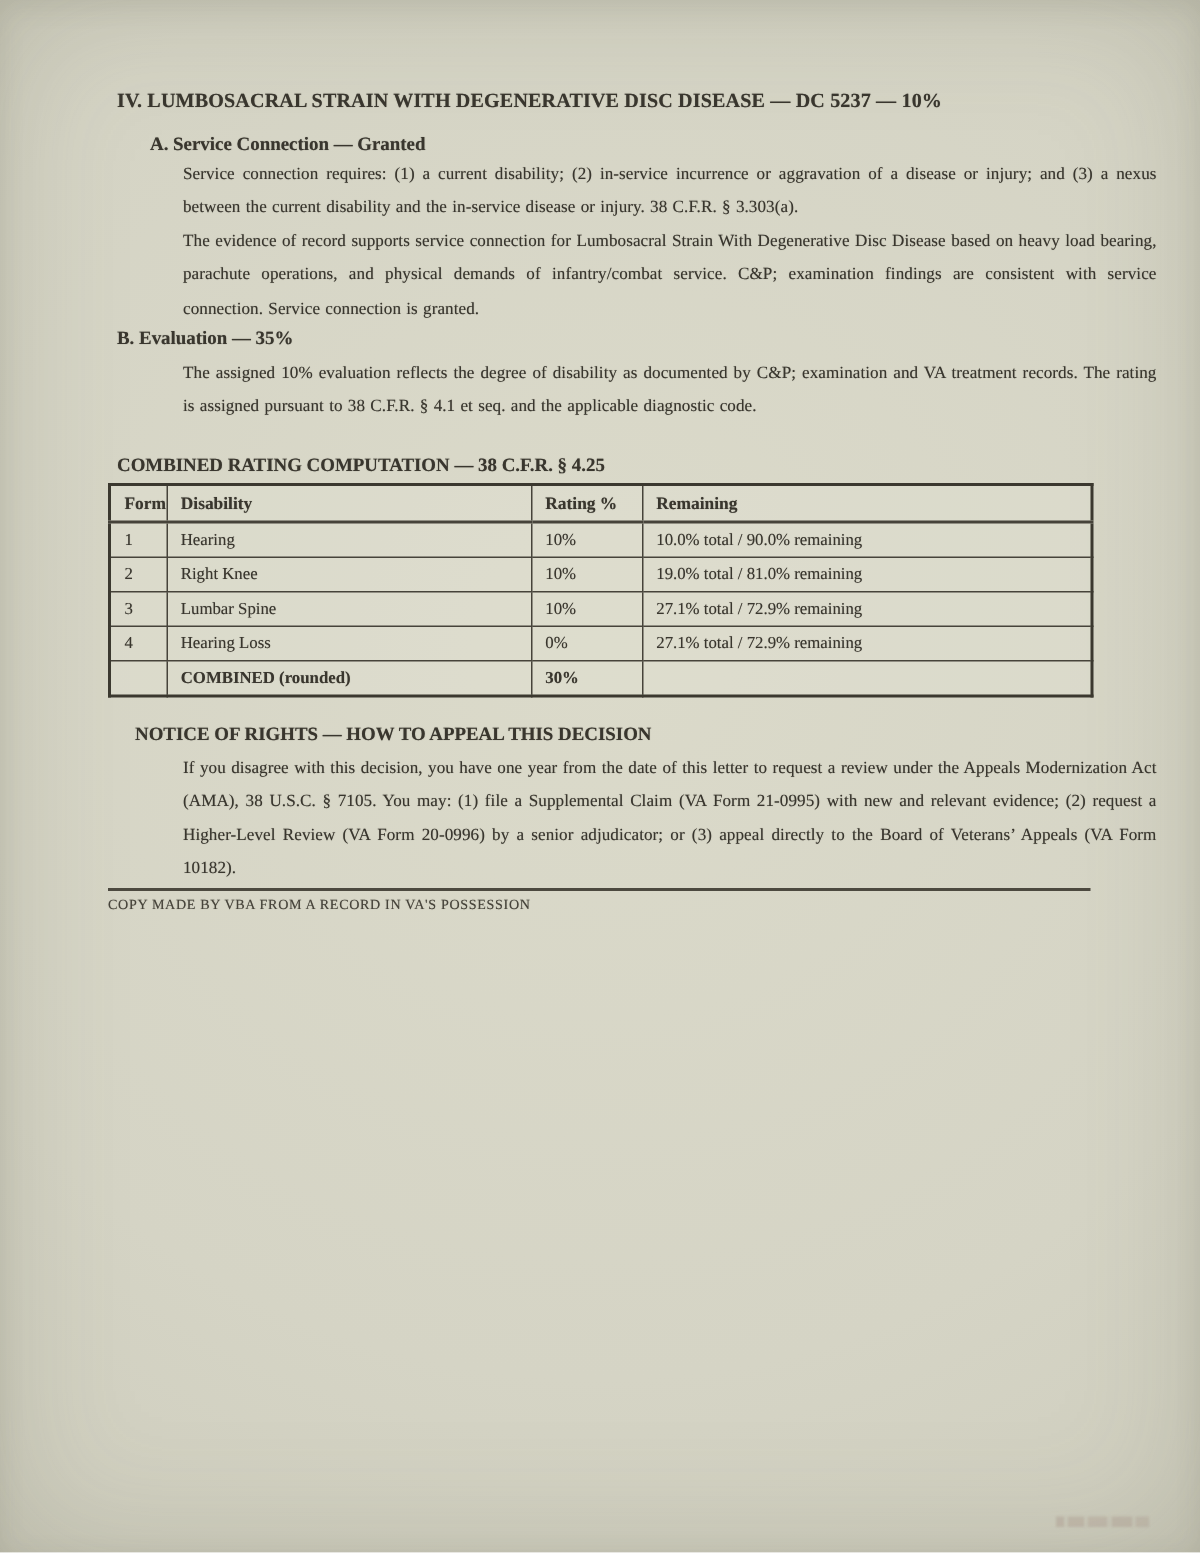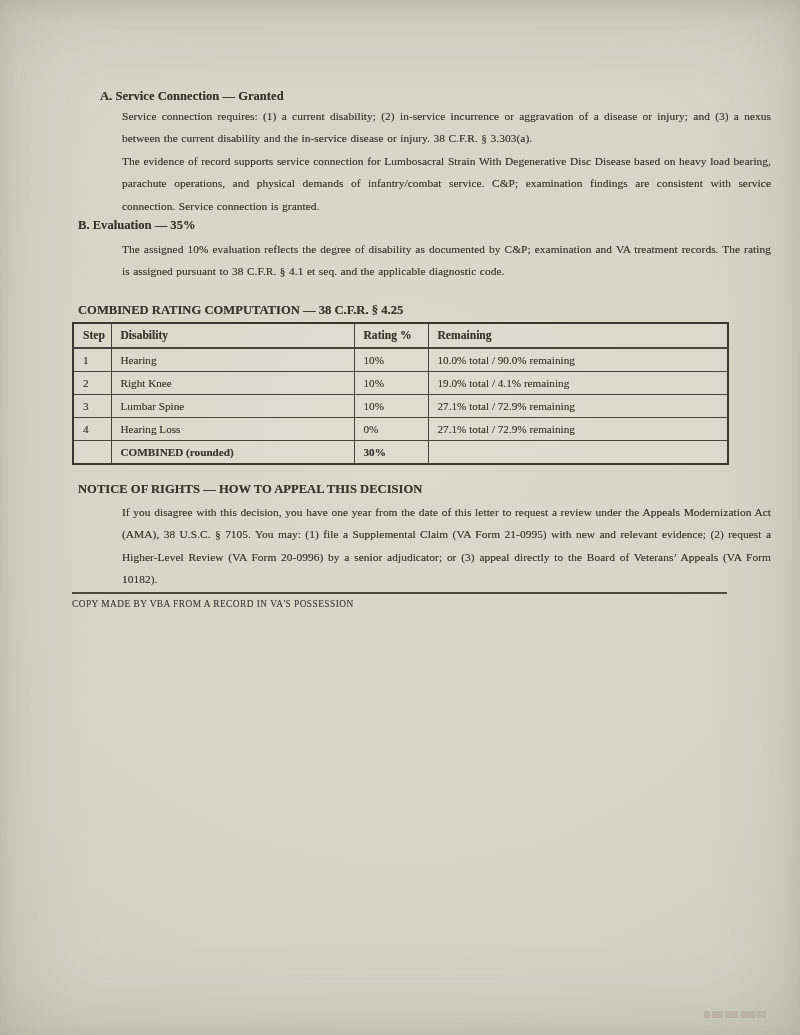--- a/index.html
+++ b/index.html
@@ -68,20 +68,21 @@
       rgba(154, 128, 118, 0.26) 60% 82%, rgba(154, 128, 118, 0.06) 82% 86%,
       rgba(154, 128, 118, 0.22) 86% 100%);
     filter: blur(0.7px);
   }
 </style>
 </head>
 <body>
 
 <div class="scan-page">
 
+  <div class="blk ind h-main" style="top: 59px;">IV. LUMBOSACRAL STRAIN WITH DEGENERATIVE DISC DISEASE — DC 5237 — 10%</div>
 
   <div class="blk ind h-sub" style="top: 89px; margin-left: 22px;">A. Service Connection — Granted</div>
 
   <div class="blk ind para" style="top: 105px;">Service connection requires: (1) a current disability; (2) in-service incurrence or aggravation of a disease or injury; and (3) a nexus between the current disability and the in-service disease or injury. 38 C.F.R. § 3.303(a).</div>
 
   <div class="blk ind para" style="top: 150px;">The evidence of record supports service connection for Lumbosacral Strain With Degenerative Disc Disease based on heavy load bearing, parachute operations, and physical demands of infantry/combat service. C&amp;P; examination findings are consistent with service connection. Service connection is granted.</div>
 
   <div class="blk ind h-sub" style="top: 218px;">B. Evaluation — 35%</div>
 
   <div class="blk ind para" style="top: 238px;">The assigned 10% evaluation reflects the degree of disability as documented by C&amp;P; examination and VA treatment records. The rating is assigned pursuant to 38 C.F.R. § 4.1 et seq. and the applicable diagnostic code.</div>
@@ -91,38 +92,38 @@
   <div class="blk" style="top: 322px;">
     <table class="rating">
       <colgroup>
         <col style="width: 38px;">
         <col style="width: 243px;">
         <col style="width: 74px;">
         <col style="width: 300px;">
       </colgroup>
       <thead>
         <tr>
-          <th>Step</th>
+          <th>Form</th>
           <th>Disability</th>
           <th>Rating %</th>
           <th>Remaining</th>
         </tr>
       </thead>
       <tbody>
         <tr>
           <td>1</td>
           <td>Hearing</td>
           <td>10%</td>
           <td>10.0% total / 90.0% remaining</td>
         </tr>
         <tr>
           <td>2</td>
           <td>Right Knee</td>
           <td>10%</td>
-          <td>19.0% total / 4.1% remaining</td>
+          <td>19.0% total / 81.0% remaining</td>
         </tr>
         <tr>
           <td>3</td>
           <td>Lumbar Spine</td>
           <td>10%</td>
           <td>27.1% total / 72.9% remaining</td>
         </tr>
         <tr>
           <td>4</td>
           <td>Hearing Loss</td>
@@ -132,21 +133,21 @@
         <tr>
           <td></td>
           <td class="b">COMBINED (rounded)</td>
           <td class="b">30%</td>
           <td></td>
         </tr>
       </tbody>
     </table>
   </div>
 
-  <div class="blk ind h-sub" style="top: 482px;">NOTICE OF RIGHTS — HOW TO APPEAL THIS DECISION</div>
+  <div class="blk ind h-sub" style="top: 482px; margin-left: 12px;">NOTICE OF RIGHTS — HOW TO APPEAL THIS DECISION</div>
 
   <div class="blk ind para" style="top: 501px;">If you disagree with this decision, you have one year from the date of this letter to request a review under the Appeals Modernization Act (AMA), 38 U.S.C. § 7105. You may: (1) file a Supplemental Claim (VA Form 21-0995) with new and relevant evidence; (2) request a Higher-Level Review (VA Form 20-0996) by a senior adjudicator; or (3) appeal directly to the Board of Veterans’ Appeals (VA Form 10182).</div>
 
   <div class="rule" style="top: 592px;"></div>
 
   <div class="stamp" style="top: 599px;">COPY MADE BY VBA FROM A RECORD IN VA'S POSSESSION</div>
 
   <div class="watermark"></div>
 
 </div>

